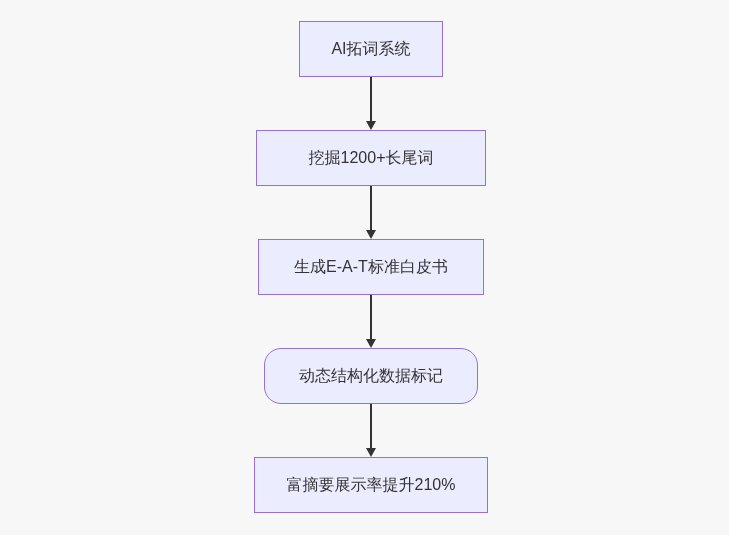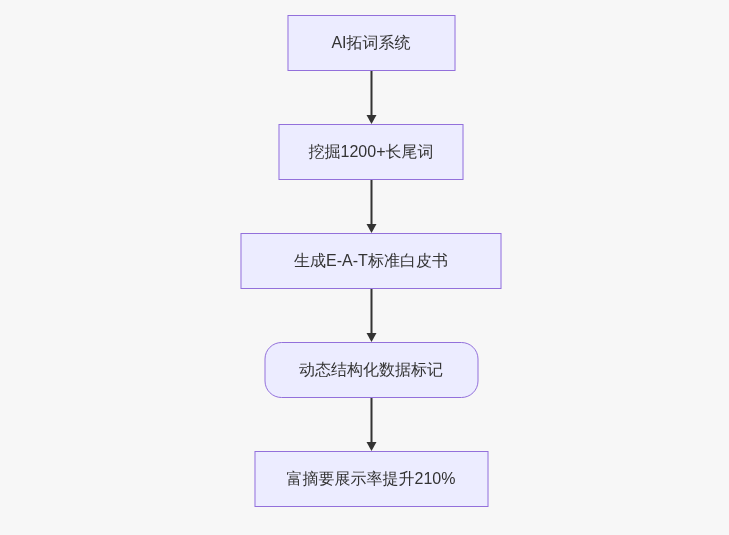--- a/index.html
+++ b/index.html
@@ -33,23 +33,23 @@
     display: flex;
     align-items: center;
     justify-content: center;
     background: var(--node-fill, #ECECFF);
     border: 1px solid var(--node-border, #9370DB);
     color: var(--text, #333333);
     font-size: 16px;
     white-space: nowrap;
     text-align: center;
   }
-  .node-0 { width: 168px; }
-  .node-1 { width: 185px; }
-  .node-2 { width: 261px; }
+  .node-0 { width: 144px; margin-top: 6px; }
+  .node-1 { width: 230px; }
+  .node-2 { width: 226px; }
   .node-3 { width: 214px; border-radius: 17px; }
   .node-4 { width: 234px; text-align: right; }
   .arrow {
     position: relative;
     width: 20px;
     height: 53px;
   }
   .arrow-line {
     position: absolute;
     left: 50%;

